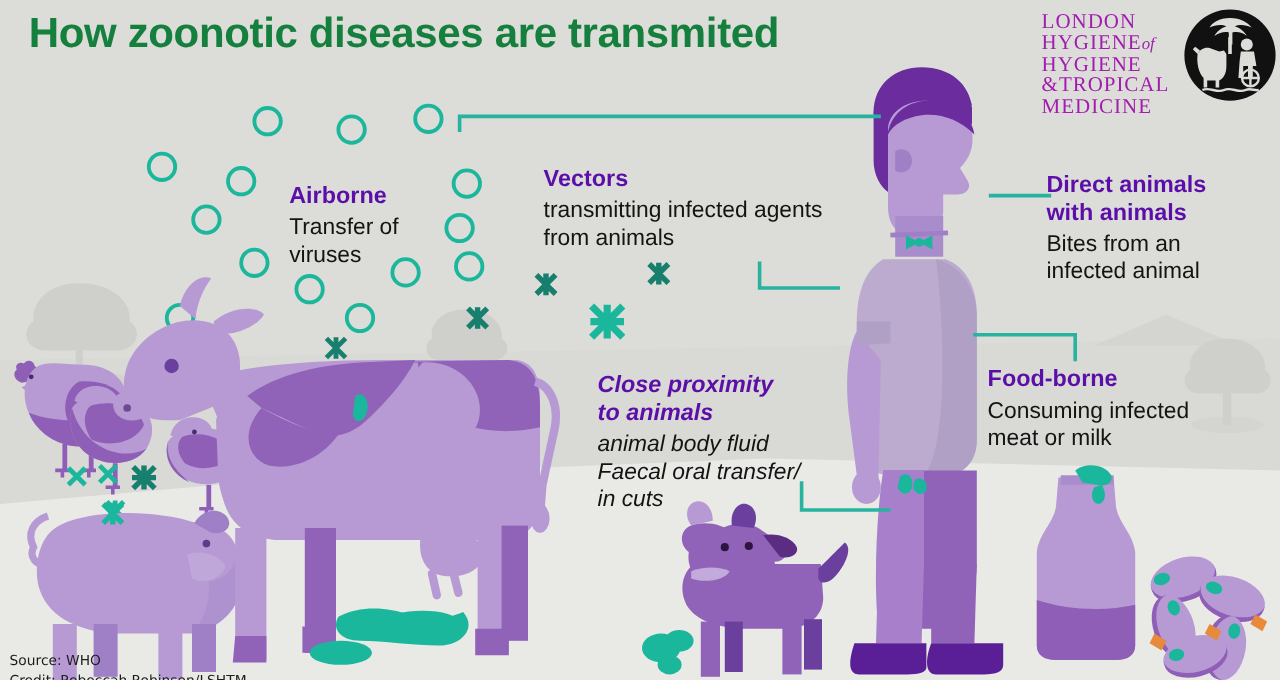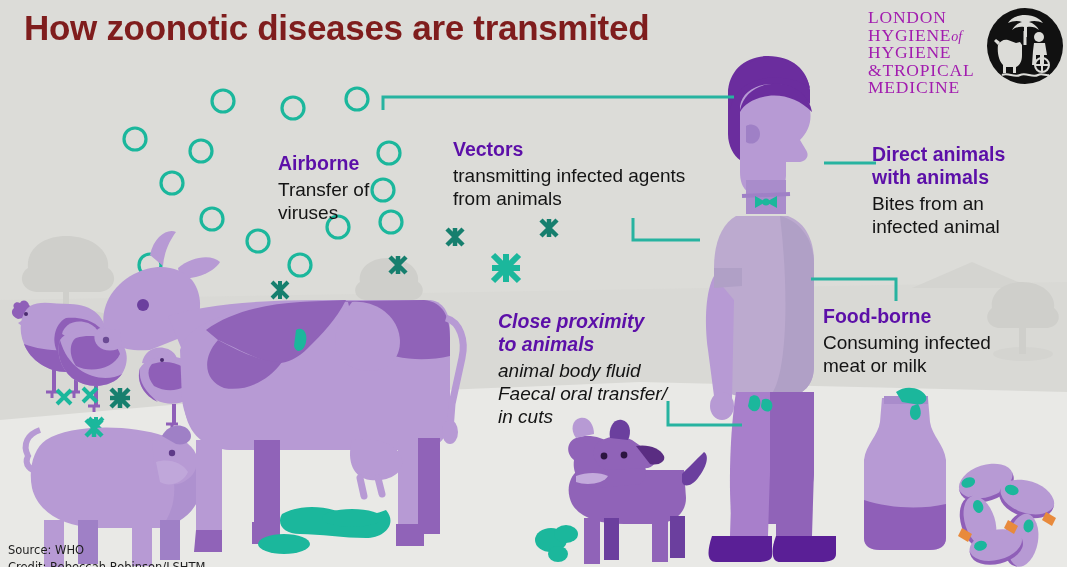--- a/index.html
+++ b/index.html
@@ -17,42 +17,42 @@
     background: #dcdcd8;
   }
   #scene { position: absolute; inset: 0; }
 
   .txt { position: absolute; }
 
   #title {
     left: 24px; top: 8px;
     font-size: 35px;
     font-weight: bold;
-    color: #7f1d1d;
+    color: #15803d;
     letter-spacing: -0.3px;
     white-space: nowrap;
   }
 
   .cat-head {
     font-size: 19.5px;
     font-weight: bold;
     color: #5c0fa8;
     line-height: 1.18;
   }
   .cat-body {
     font-size: 19px;
     color: #141414;
     line-height: 1.22;
     font-weight: 400;
   }
 
   .block { position: absolute; }
   .block .cat-body { margin-top: 3px; }
 
-  #blk-airborne { left: 241px; top: 152px; margin-left: 37px; }
+  #blk-airborne { left: 241px; top: 152px; }
   #blk-vectors  { left: 453px; top: 138px; }
   #blk-direct   { left: 872px; top: 143px; }
   #blk-food     { left: 823px; top: 305px; }
   #blk-close    { left: 498px; top: 310px; font-style: italic; }
 
   #credits {
     left: 8px; top: 542px;
     font-size: 11.5px;
     color: #1d1d1d;
     line-height: 1.45;

